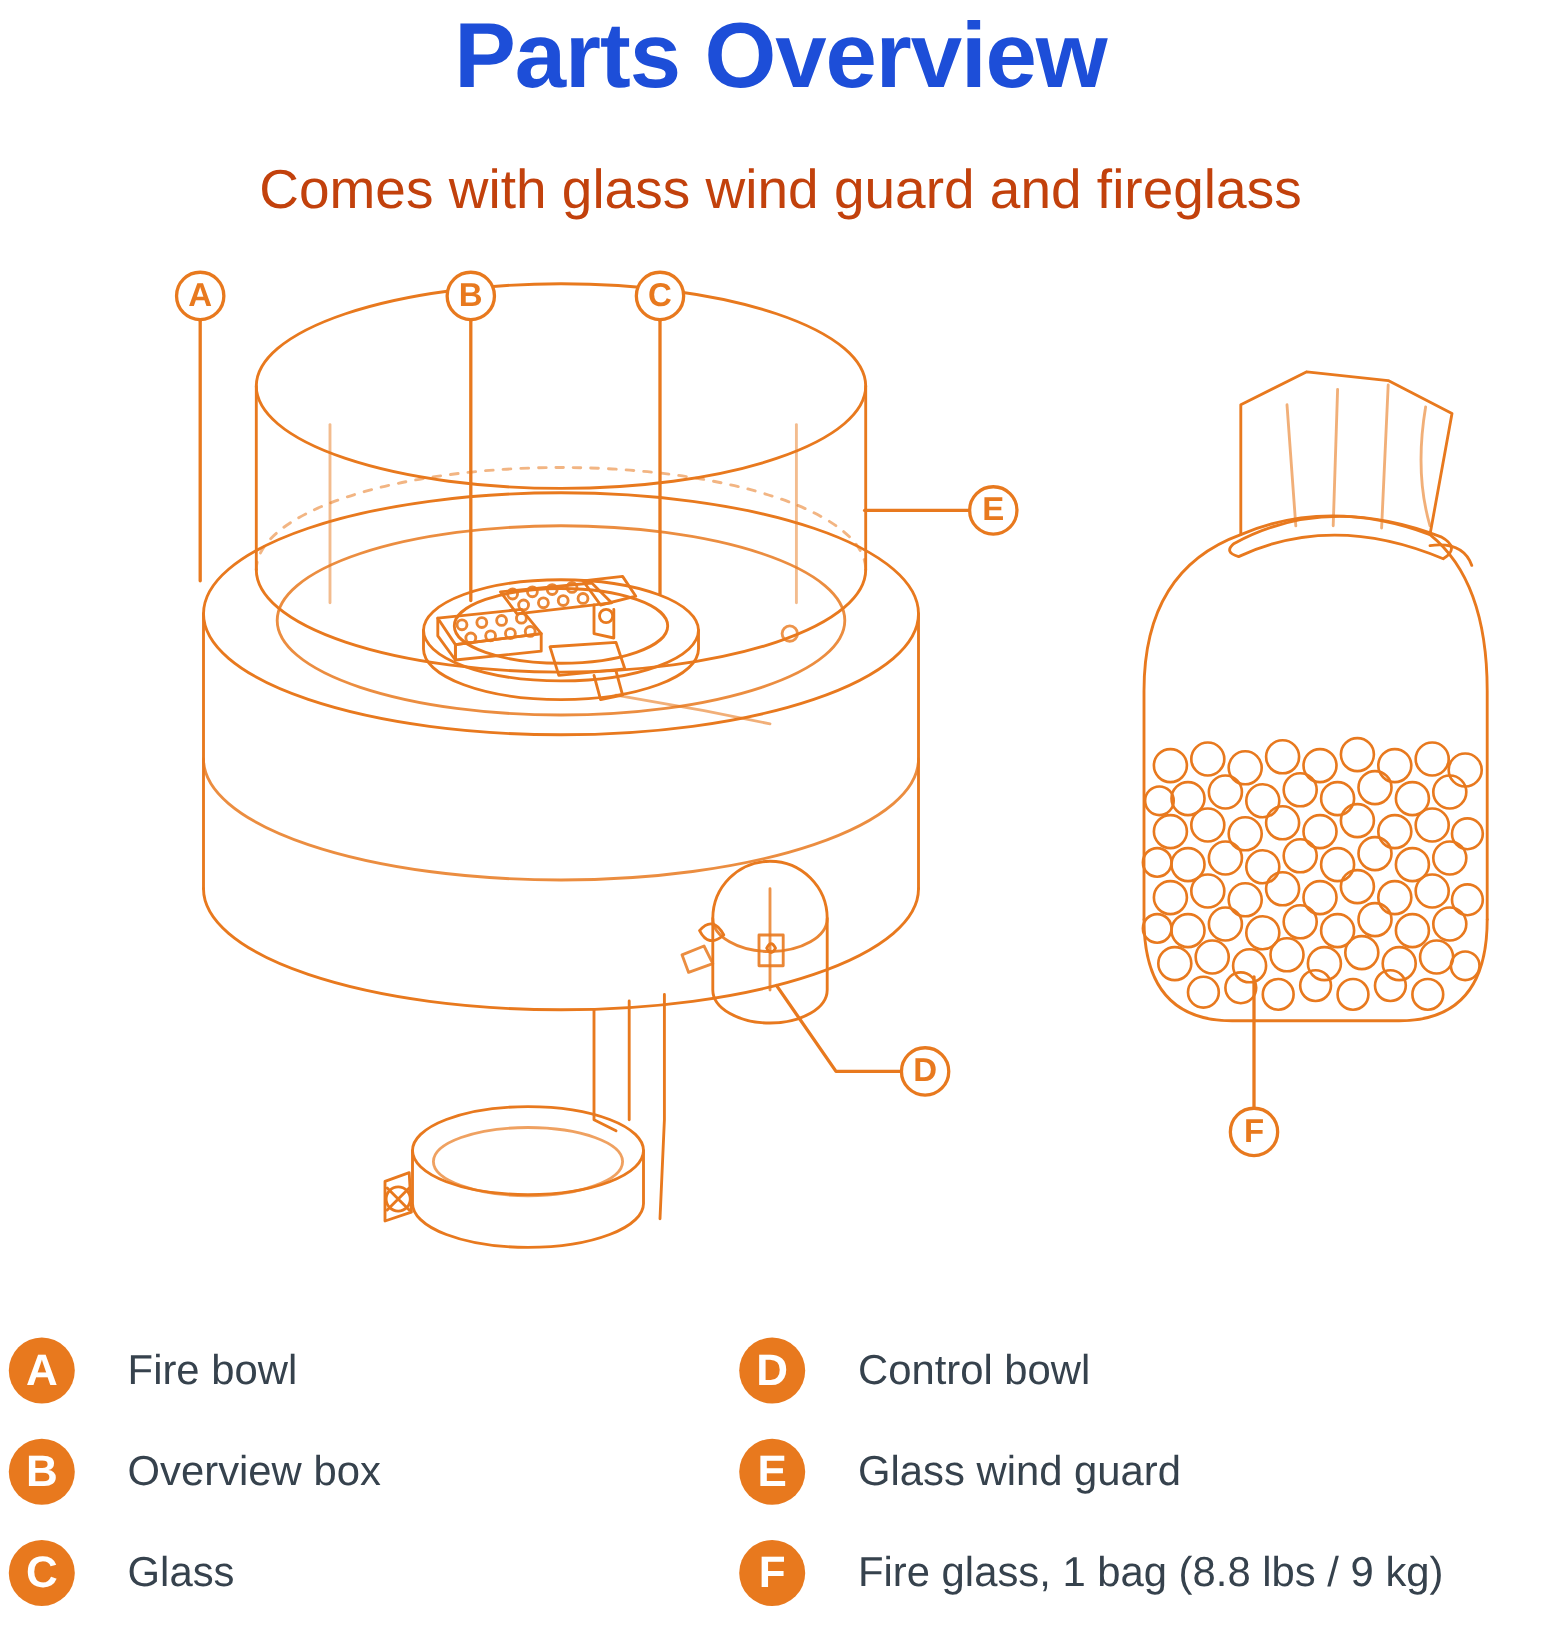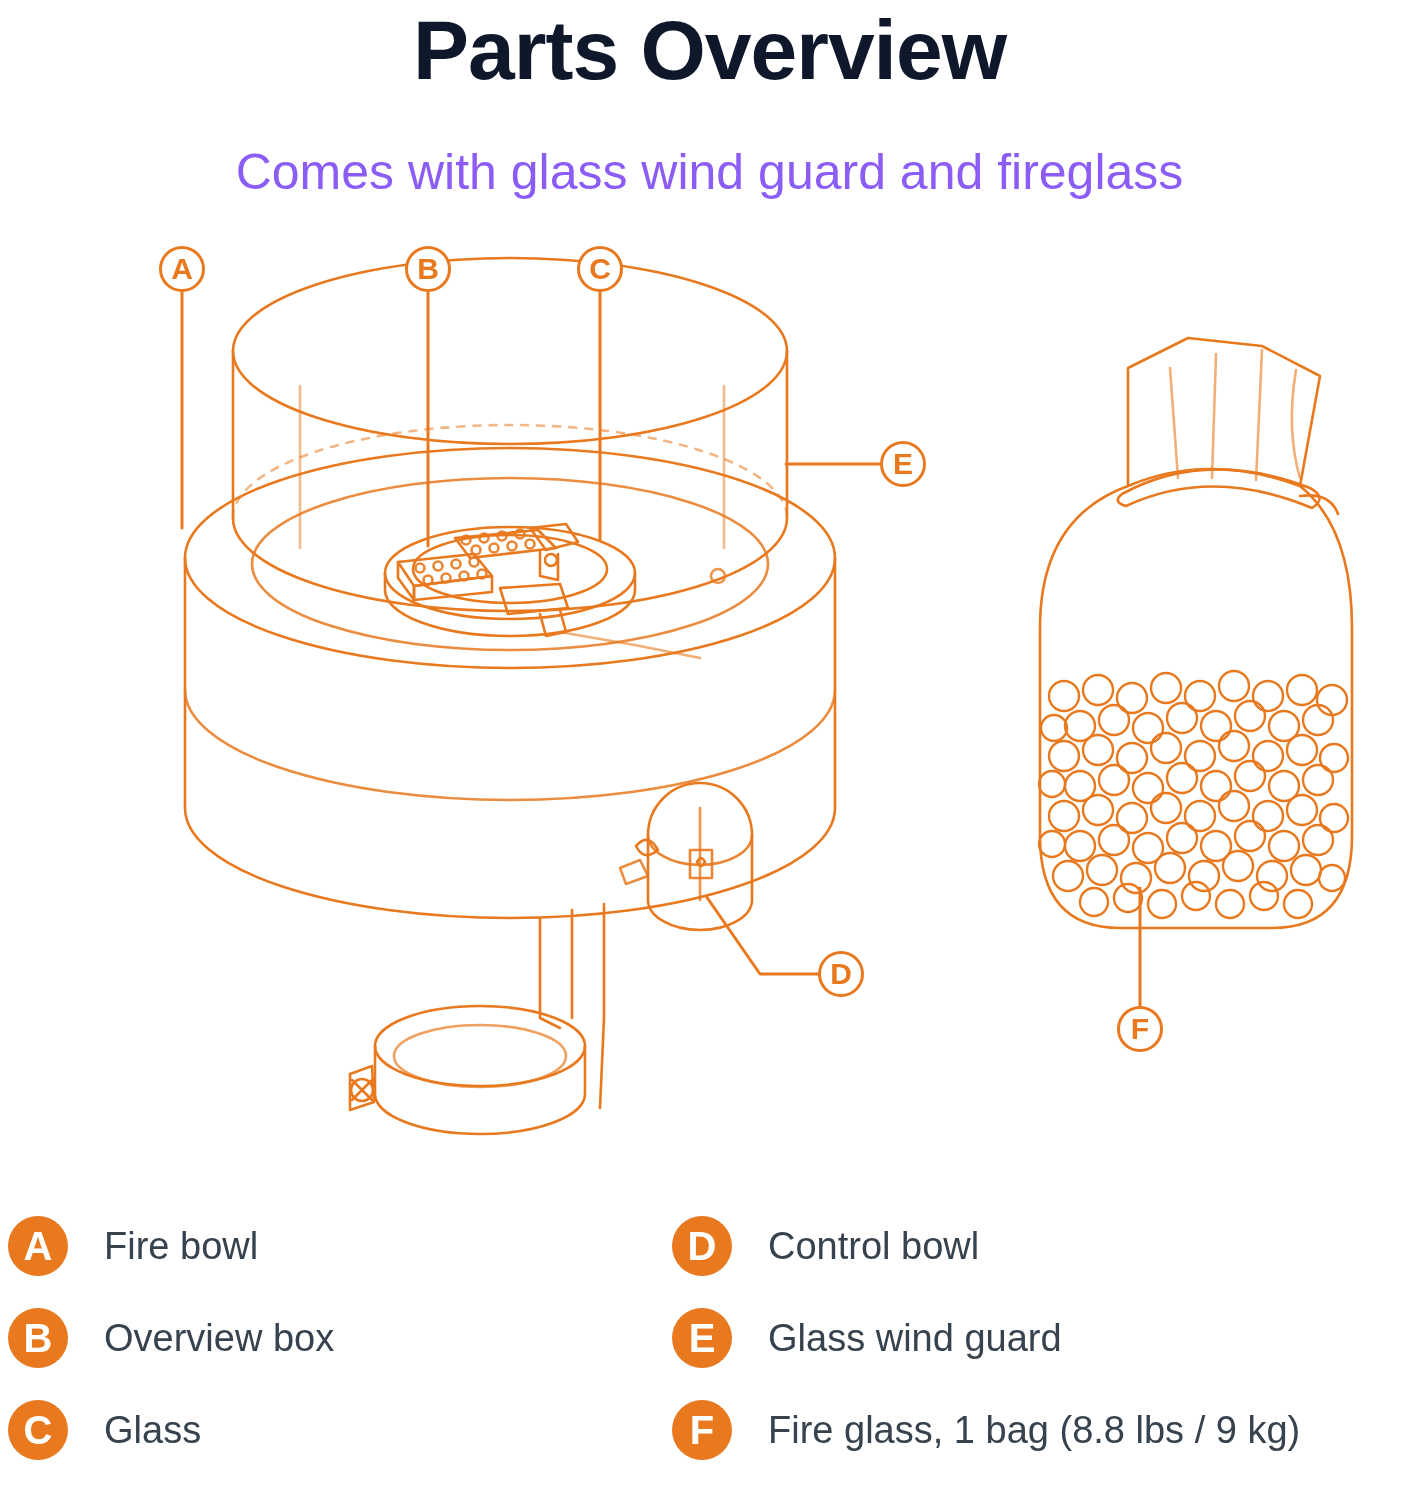--- a/index.html
+++ b/index.html
@@ -21,32 +21,32 @@
     height: 1500px;
   }
   .title {
     position: absolute;
     top: 6px;
     left: 0;
     width: 1419px;
     text-align: center;
     font-size: 84px;
     font-weight: bold;
-    color: #0f172a;
+    color: #1d4ed8;
     letter-spacing: -1px;
     line-height: 1.05;
   }
   .subtitle {
     position: absolute;
     top: 142px;
     left: 0;
     width: 1419px;
     text-align: center;
     font-size: 50px;
-    color: #8b5cf6;
+    color: #c2410c;
     line-height: 1.2;
   }
   .diagram {
     position: absolute;
     top: 228px;
     left: 0;
     width: 1419px;
     height: 950px;
   }
   .legend {
@@ -75,21 +75,21 @@
     background: #e8791e;
     color: #ffffff;
     font-size: 40px;
     font-weight: bold;
     display: flex;
     align-items: center;
     justify-content: center;
     flex: 0 0 auto;
   }
   .legend-label {
-    margin-left: 36px;
+    margin-left: 48px;
     font-size: 38px;
     color: #36424d;
     white-space: nowrap;
   }
   .callout {
     position: absolute;
     width: 46px;
     height: 46px;
     border-radius: 50%;
     border: 3px solid #e8791e;

